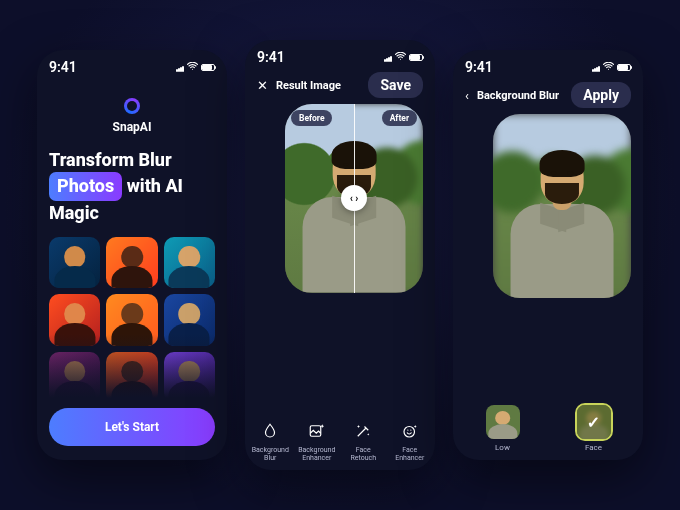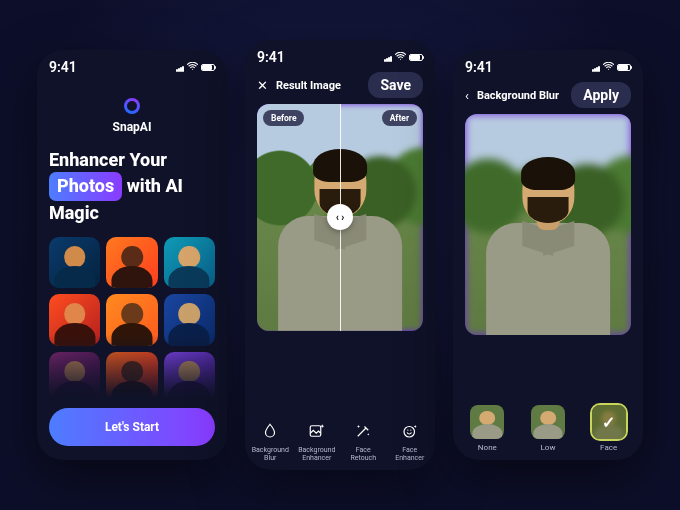--- a/index.html
+++ b/index.html
@@ -50,21 +50,21 @@
   .g9{background:linear-gradient(135deg,#8a4aff,#4a1fa0);}       .g9 .head{background:#d0a06a;} .g9 .body{background:#2a0f5a;}
   .grid-fade{position:absolute;left:0;right:0;bottom:46px;height:80px;background:linear-gradient(to top,var(--phone-bg) 20%,transparent);}
   .cta{position:absolute;left:12px;right:12px;bottom:14px;height:38px;border:none;border-radius:19px;color:#fff;font-weight:700;font-size:12px;background:linear-gradient(90deg,#4d7dff,#8a3bff);}
   
   .hdr{display:flex;align-items:center;justify-content:space-between;margin-top:10px;height:22px;}
   .hdr-left{display:flex;align-items:center;gap:8px;}
   .hdr-title{font-size:11px;font-weight:700;}
   .icnbtn{color:#fff;font-size:13px;line-height:1;}
   .pillbtn{background:var(--pill);color:#fff;border:none;border-radius:12px;padding:5px 12px;font-size:14px;font-weight:700;}
   
-  .imgwrap{margin-top:8px;border-radius:12px;overflow:hidden;position:relative;background:#6d28d9;aspect-ratio:3/4.1;}
+  .imgwrap{margin-top:8px;border-radius:27px;overflow:hidden;position:relative;background:#404040;aspect-ratio:3/4.1;margin-left:28px;}
   .sky{position:absolute;inset:0;background:linear-gradient(#b7cbe0 0%,#b7cbe0 28%,#6a8a4a 28%,#5f7a42 100%);}
   .foliage{position:absolute;top:18%;left:-10%;right:-10%;height:38%;background:radial-gradient(circle at 20% 50%,#3f6a2a 0 22%,transparent 23%),radial-gradient(circle at 45% 42%,#4a7a32 0 20%,transparent 21%),radial-gradient(circle at 70% 55%,#3a6025 0 24%,transparent 25%),radial-gradient(circle at 92% 48%,#4a7a32 0 20%,transparent 21%);}
   .person{position:absolute;left:50%;bottom:0;transform:translateX(-50%);width:78%;height:82%;}
   .torso{position:absolute;left:50%;bottom:0;transform:translateX(-50%);width:96%;height:62%;border-radius:30px 30px 0 0;background:#9a9b87;}
   .collarL,.collarR{position:absolute;top:40%;width:24%;height:14%;background:#8a8b77;}
   .collarL{left:30%;transform:skewY(18deg);}
   .collarR{right:30%;transform:skewY(-18deg);}
   .neck{position:absolute;left:50%;top:28%;transform:translateX(-50%);width:18%;height:14%;background:#caa06a;border-radius:0 0 8px 8px;}
   .headp{position:absolute;left:50%;top:4%;transform:translateX(-50%);width:40%;height:34%;background:#d5aa72;border-radius:46% 46% 42% 42%;}
   .hair{position:absolute;left:50%;top:2%;transform:translateX(-50%);width:42%;height:18%;background:#1a1208;border-radius:50% 50% 30% 30%;}
@@ -120,21 +120,21 @@
           </span>
       </span>
     </div>
 
     <div class="brand">
       <span class="brand-logo"></span>
       <span class="brand-name">SnapAI</span>
     </div>
 
     <div class="hero">
-      <div>Enhancer Your</div>
+      <div>Transform Blur</div>
       <div>
         <span class="hl">Photos</span>
         <span>with AI</span>
       </div>
       <div>Magic</div>
     </div>
 
     <div class="grid">
       <div class="tile g1">
           <div class="face">
@@ -338,29 +338,20 @@
           <div class="headp"></div>
           <div class="hair"></div>
           <div class="beard"></div>
           <div class="eyeL"></div>
           <div class="eyeR"></div>
         </div>
     </div>
 
     <div class="presets">
       <div class="preset">
-        <div class="thumb b1">
-            <div class="mini">
-              <div class="mh"></div>
-              <div class="mb"></div>
-            </div>
-          </div>
-        <span class="preset-lb">None</span>
-      </div>
-      <div class="preset">
         <div class="thumb b2">
             <div class="mini">
               <div class="mh"></div>
               <div class="mb"></div>
             </div>
           </div>
         <span class="preset-lb">Low</span>
       </div>
       <div class="preset">
         <div class="thumb b4 sel">

